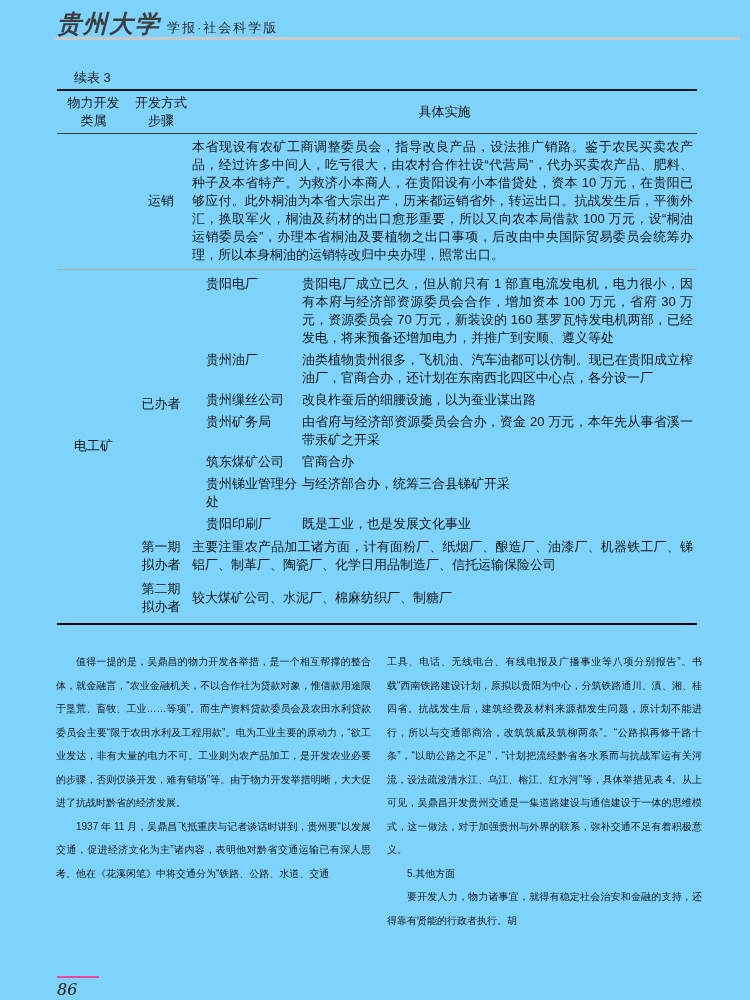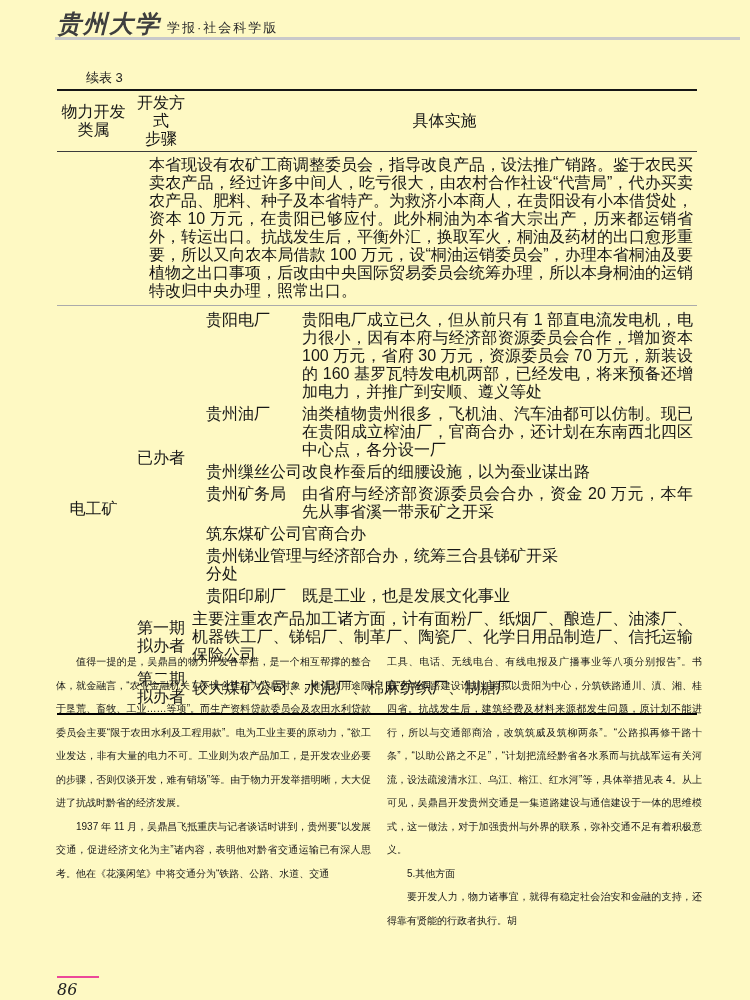--- a/index.html
+++ b/index.html
@@ -1,47 +1,47 @@
 <!DOCTYPE html>
 <html><head>
 <meta charset="utf-8">
 <style>
   * { margin:0; padding:0; box-sizing:border-box; }
   html,body { background:#ffffff; }
   .page {
     width:750px; height:1000px; position:relative; overflow:hidden;
-    background:#fef9c3; color:#1c1c1c;
+    background:#7dd3fc; color:#1c1c1c;
     font-family:"Liberation Sans", sans-serif;
   }
   
   .jheader { position:absolute; left:57px; top:8px; white-space:nowrap; }
   .logo {
     font-family:"DejaVu Serif", serif; font-style:italic; font-weight:bold;
     font-size:24px; color:#3e3e3e; letter-spacing:2px;
   }
   .subtitle { font-size:13px; color:#2c2c2c; margin-left:6px; letter-spacing:2px; }
   .hrule { position:absolute; left:55px; top:37px; width:685px; height:3px; background:#c9c9c9; }
 
   
-  .tcaption { position:absolute; left:74px; top:69px; font-size:13px; color:#1c1c1c;margin-left:12px; }
+  .tcaption { position:absolute; left:74px; top:69px; font-size:13px; color:#1c1c1c; }
   .tbl {
     position:absolute; left:57px; top:89px; width:640px;
     border-top:2px solid #161616; border-bottom:2px solid #000;
-    font-size:16px; line-height:18px; color:#171717;
+    font-size:13px; line-height:18px; color:#171717;
   }
   .thead { display:flex; border-bottom:1px solid #3c3c3c; padding:3px 0; min-height:36px; }
   .hc { display:flex; flex-direction:column; justify-content:center; text-align:center; }
   .hc span { display:block; }
   .c1 { width:73px; flex:none; }
   .c2 { width:62px; flex:none; }
   .c3 { flex:1; }
   .trow { display:flex; }
   .mrow { border-bottom:1px solid #ababab; padding:4px 0 5px; }
   .stepcell { display:flex; align-items:center; justify-content:center; text-align:center; }
-  .detailcell { flex:1; padding-right:4px; text-align:justify;margin-left:19px; }
+  .detailcell { flex:1; padding-right:4px; text-align:justify; }
   .sec2 { display:flex; padding:3px 0 4px; }
   .catcell { display:flex; align-items:center; justify-content:center; }
   .sec2right { flex:1; display:flex; flex-direction:column; }
   .doneblock { display:flex; }
   .donerows { flex:1; display:flex; flex-direction:column; }
   .drow { display:flex; padding:2px 0; }
   .dname { width:96px; margin-left:14px; flex:none; }
   .ddetail { flex:1; padding-right:4px; text-align:justify; }
   .phaserow { display:flex; align-items:center; padding:3px 0; }
   .plabel { width:62px; flex:none; text-align:center; }
@@ -86,20 +86,21 @@
         <span>开发方式</span>
         <span>步骤</span>
       </div>
       <div class="c3 hc">
         <span>具体实施</span>
       </div>
     </div>
 
     <div class="trow mrow">
       <div class="c1"></div>
+      <div class="c2 stepcell">运销</div>
       <div class="c3 detailcell">本省现设有农矿工商调整委员会，指导改良产品，设法推广销路。鉴于农民买卖农产品，经过许多中间人，吃亏很大，由农村合作社设“代营局”，代办买卖农产品、肥料、种子及本省特产。为救济小本商人，在贵阳设有小本借贷处，资本 10 万元，在贵阳已够应付。此外桐油为本省大宗出产，历来都运销省外，转运出口。抗战发生后，平衡外汇，换取军火，桐油及药材的出口愈形重要，所以又向农本局借款 100 万元，设“桐油运销委员会”，办理本省桐油及要植物之出口事项，后改由中央国际贸易委员会统筹办理，所以本身桐油的运销特改归中央办理，照常出口。</div>
     </div>
 
     <div class="sec2">
       <div class="c1 catcell">电工矿</div>
       <div class="sec2right">
 
         <div class="doneblock">
           <div class="c2 stepcell">已办者</div>
           <div class="donerows">

